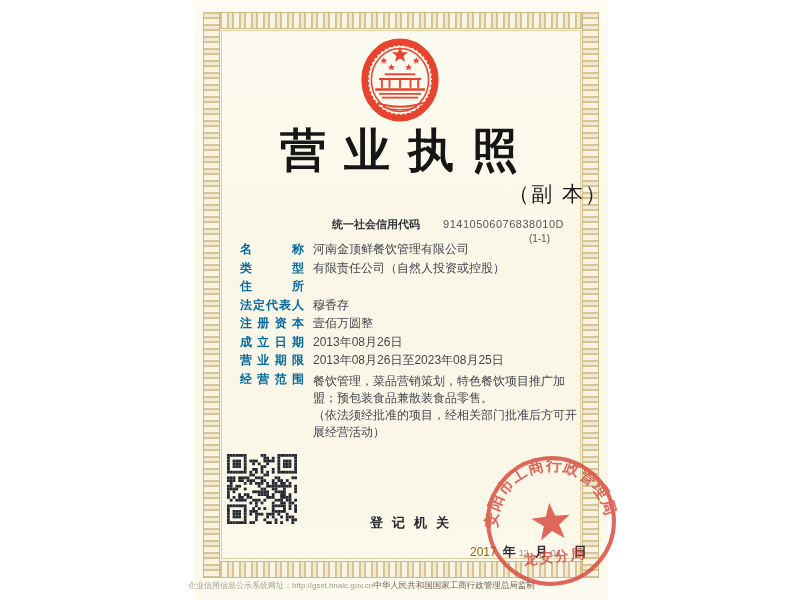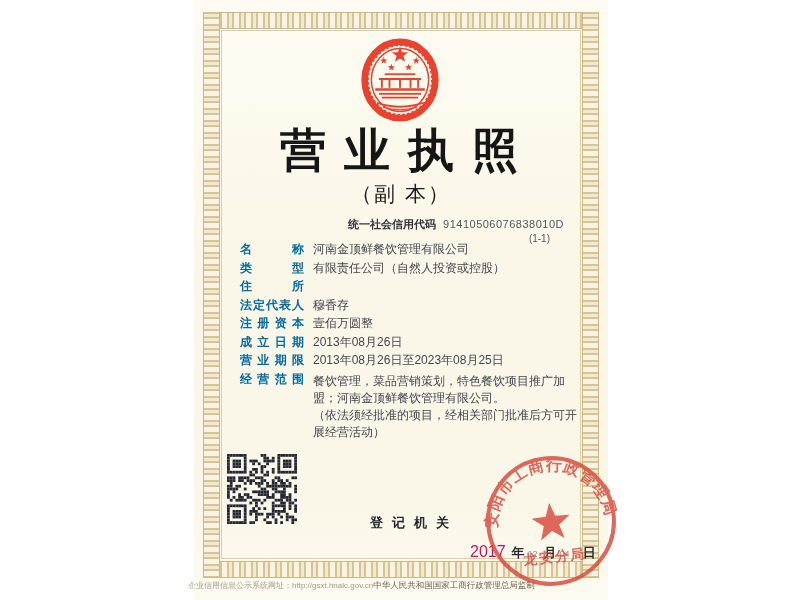--- a/index.html
+++ b/index.html
@@ -21,44 +21,44 @@
   .strip-left{left:9px;}
   .strip-right{right:9px;}
   .inner-line{position:absolute;left:27px;right:27px;top:30px;bottom:41px;border:1px solid #ddd0a6;pointer-events:none;}
 
   
   .emblem{position:absolute;left:156px;top:38px;width:100px;height:84px;}
 
   
   .title{position:absolute;left:0;right:4px;top:120px;text-align:center;text-indent:18px;letter-spacing:18px;
     font-size:46px;font-weight:bold;color:#161616;}
-  .subtitle{position:absolute;left:0;right:0;top:180px;text-align:center;font-size:21px;color:#1c1c1c;letter-spacing:2px;}
+  .subtitle{position:absolute;left:0;right:0;top:180px;text-align:right;font-size:21px;color:#1c1c1c;letter-spacing:2px;}
 
   
   .credit{position:absolute;right:44px;top:217px;font-size:11px;white-space:nowrap;}
   .credit .lbl{font-weight:bold;color:#33333a;}
-  .credit .code{color:#55555f;margin-left:4px;letter-spacing:0.5px;}
+  .credit .code{color:#55555f;margin-left:20px;letter-spacing:0.5px;}
   .copy-index{position:absolute;right:58px;top:233px;font-size:10px;color:#55555f;margin-left:48px;}
 
   
   .fields{position:absolute;left:46px;top:243px;width:342px;}
   .frow{display:flex;margin-bottom:5.5px;font-size:12px;line-height:13px;}
   .frow .flabel{flex:none;width:64px;margin-right:9px;font-weight:bold;color:#0369a1;
     text-align:justify;text-align-last:justify;}
   .frow .fvalue{color:#45454e;width:268px;}
   .frow.scope .fvalue{line-height:17px;}
   .fnote{display:block;}
 
   
   .qr{position:absolute;left:33px;top:453px;width:70px;height:72px;}
 
   
   .authority{position:absolute;left:176px;top:514px;font-size:13px;font-weight:bold;color:#26262c;letter-spacing:9px;white-space:nowrap;}
   .dateline{position:absolute;left:276px;top:543px;display:flex;align-items:baseline;white-space:nowrap;z-index:2;}
-  .dateline .dnum{font-size:16px;color:#be185d;}
+  .dateline .dnum{font-size:12px;color:#a16207;}
   .dateline .dsmall{font-size:9px;color:#8d8d94;margin-left:3px;}
   .dateline .dunit{font-size:13px;font-weight:bold;color:#2a2a30;margin-left:6px;}
   .dateline .dunit.last{margin-left:13px;}
 
   
   .seal{position:absolute;left:286px;top:450px;width:142px;height:142px;opacity:0.82;transform:rotate(-6deg);z-index:5;}
 
   
   .footer{position:absolute;left:-6px;right:0;top:580px;display:flex;align-items:baseline;}
   .footer .f-left{font-size:8px;color:#a39c8c;}
@@ -136,21 +136,21 @@
         <span class="flabel">成立日期</span>
         <span class="fvalue">2013年08月26日</span>
       </div>
       <div class="frow">
         <span class="flabel">营业期限</span>
         <span class="fvalue">2013年08月26日至2023年08月25日</span>
       </div>
       <div class="frow scope">
         <span class="flabel">经营范围</span>
         <span class="fvalue">
-          <span class="fnote-main">餐饮管理，菜品营销策划，特色餐饮项目推广加盟；河南金顶鲜餐饮管理有限公司。</span>
+          <span class="fnote-main">餐饮管理，菜品营销策划，特色餐饮项目推广加盟；预包装食品兼散装食品零售。</span>
           <span class="fnote">（依法须经批准的项目，经相关部门批准后方可开展经营活动）</span>
         </span>
       </div>
     </div>
 
     <div class="qr">
       <svg id="qr-svg" viewBox="0 0 70 70" width="70" height="72">
           <rect x="0.00" y="0.00" width="2.80" height="2.80" fill="#242833"></rect>
           <rect x="2.80" y="0.00" width="2.80" height="2.80" fill="#242833"></rect>
           <rect x="5.60" y="0.00" width="2.80" height="2.80" fill="#242833"></rect>

